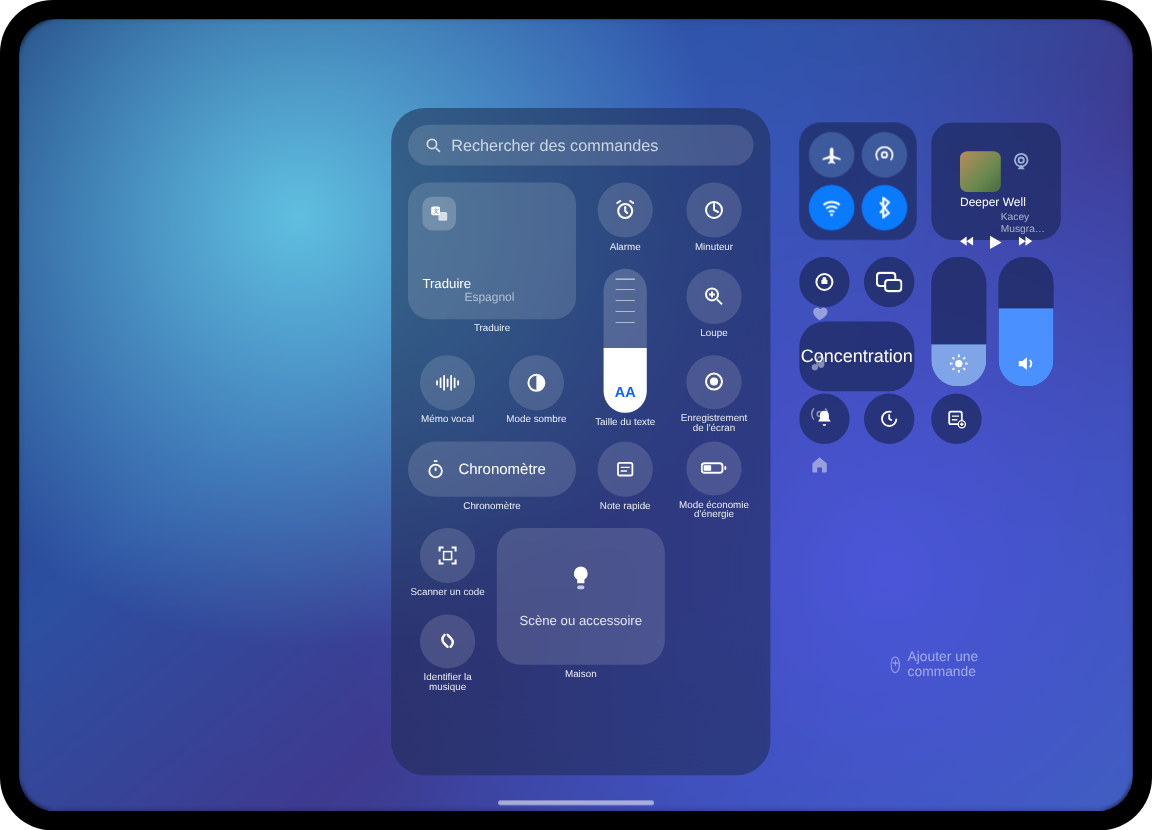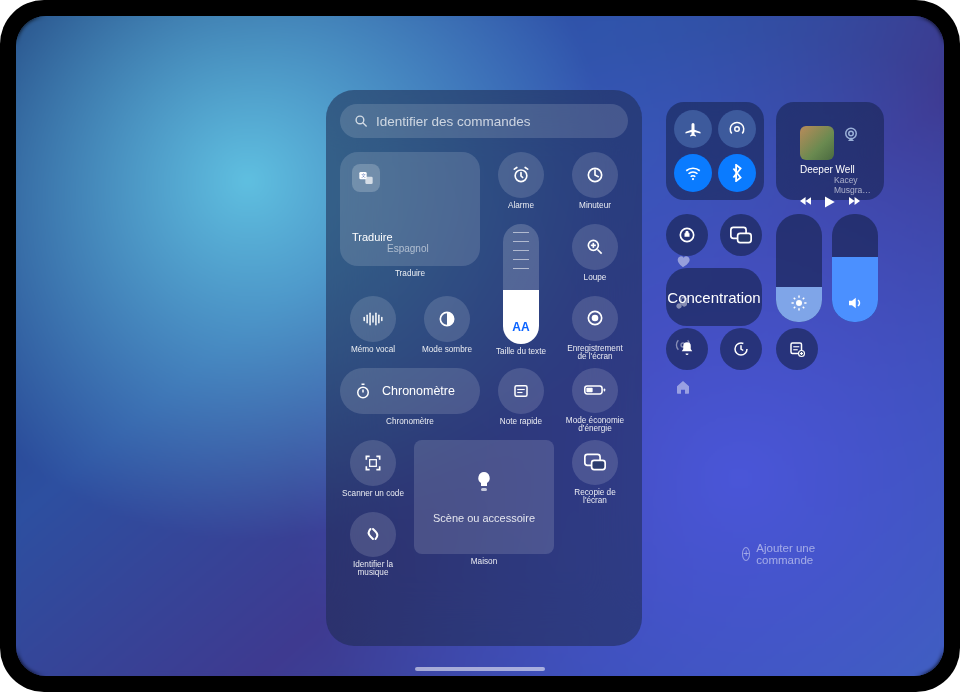--- a/index.html
+++ b/index.html
@@ -118,21 +118,21 @@
 
   .stopwatch-tile { grid-column:1 / span 2; grid-row:4; }
   .stopwatch-tile .btn {
     width:100%; height:46px; border-radius:23px;
     justify-content:flex-start; padding:0 14px; gap:10px;
     font-size:12.5px;
   }
 
   .home-tile { grid-column:2 / span 2; grid-row:5 / span 2; }
   .home-tile .btn {
-    width:100%; height:114px; border-radius:8px;
+    width:100%; height:114px; border-radius:20px;
     flex-direction:column; gap:18px;
     font-size:11px; color:rgba(255,255,255,.85);
   }
 
   
   .cc {
     position:absolute; left:650px; top:86px;
     color:#fff;
   }
   .module {
@@ -221,21 +221,21 @@
 
 <div class="device">
   <div class="screen">
 
     <div class="gallery">
       <div class="search-bar">
         <svg class="search-icon" viewBox="0 0 20 20">
           <circle cx="8.5" cy="8.5" r="5.5"></circle>
             <line x1="13" y1="13" x2="18" y2="18"></line>
         </svg>
-        <span>Identifier des commandes</span>
+        <span>Rechercher des commandes</span>
       </div>
 
       <div class="grid">
 
         <div class="tile tile-2x2 translate-tile">
           <div class="btn">
             <span class="icon-bubble">
               <svg width="16" height="16" viewBox="0 0 24 24">
                 <rect x="2" y="3" width="11" height="11" rx="2" fill="#fff"></rect>
                 <rect x="11" y="10" width="11" height="11" rx="2" fill="#fff" opacity=".7"></rect>
@@ -376,29 +376,20 @@
           <div class="btn">
             <svg width="20" height="24" viewBox="0 0 20 24">
               <path d="M10 2a6 6 0 00-3 11v3h6v-3a6 6 0 00-3-11z" fill="#fff"></path>
               <rect x="7" y="18" width="6" height="3" rx="1.5" fill="#fff" opacity=".7"></rect>
             </svg>
             <span>Scène ou accessoire</span>
           </div>
           <div class="tile-label">Maison</div>
         </div>
 
-        <div class="tile" style="grid-column:4;grid-row:5">
-          <div class="btn">
-            <svg width="22" height="18" viewBox="0 0 26 20">
-              <rect x="1" y="1" width="18" height="13" rx="3" fill="none" stroke="#fff" stroke-width="2"></rect>
-              <rect x="9" y="8" width="16" height="11" rx="3" fill="#2c3d6e" stroke="#fff" stroke-width="2"></rect>
-            </svg>
-          </div>
-          <div class="tile-label">Recopie de l'écran</div>
-        </div>
 
         <div class="tile" style="grid-column:1;grid-row:6">
           <div class="btn">
             <svg width="20" height="20" viewBox="0 0 24 24">
               <path d="M9 6c-3 3-3 6 0 9l3 3M15 18c3-3 3-6 0-9l-3-3" fill="none" stroke="#fff" stroke-width="2.4" stroke-linecap="round"></path>
             </svg>
           </div>
           <div class="tile-label">Identifier la musique</div>
         </div>
 

